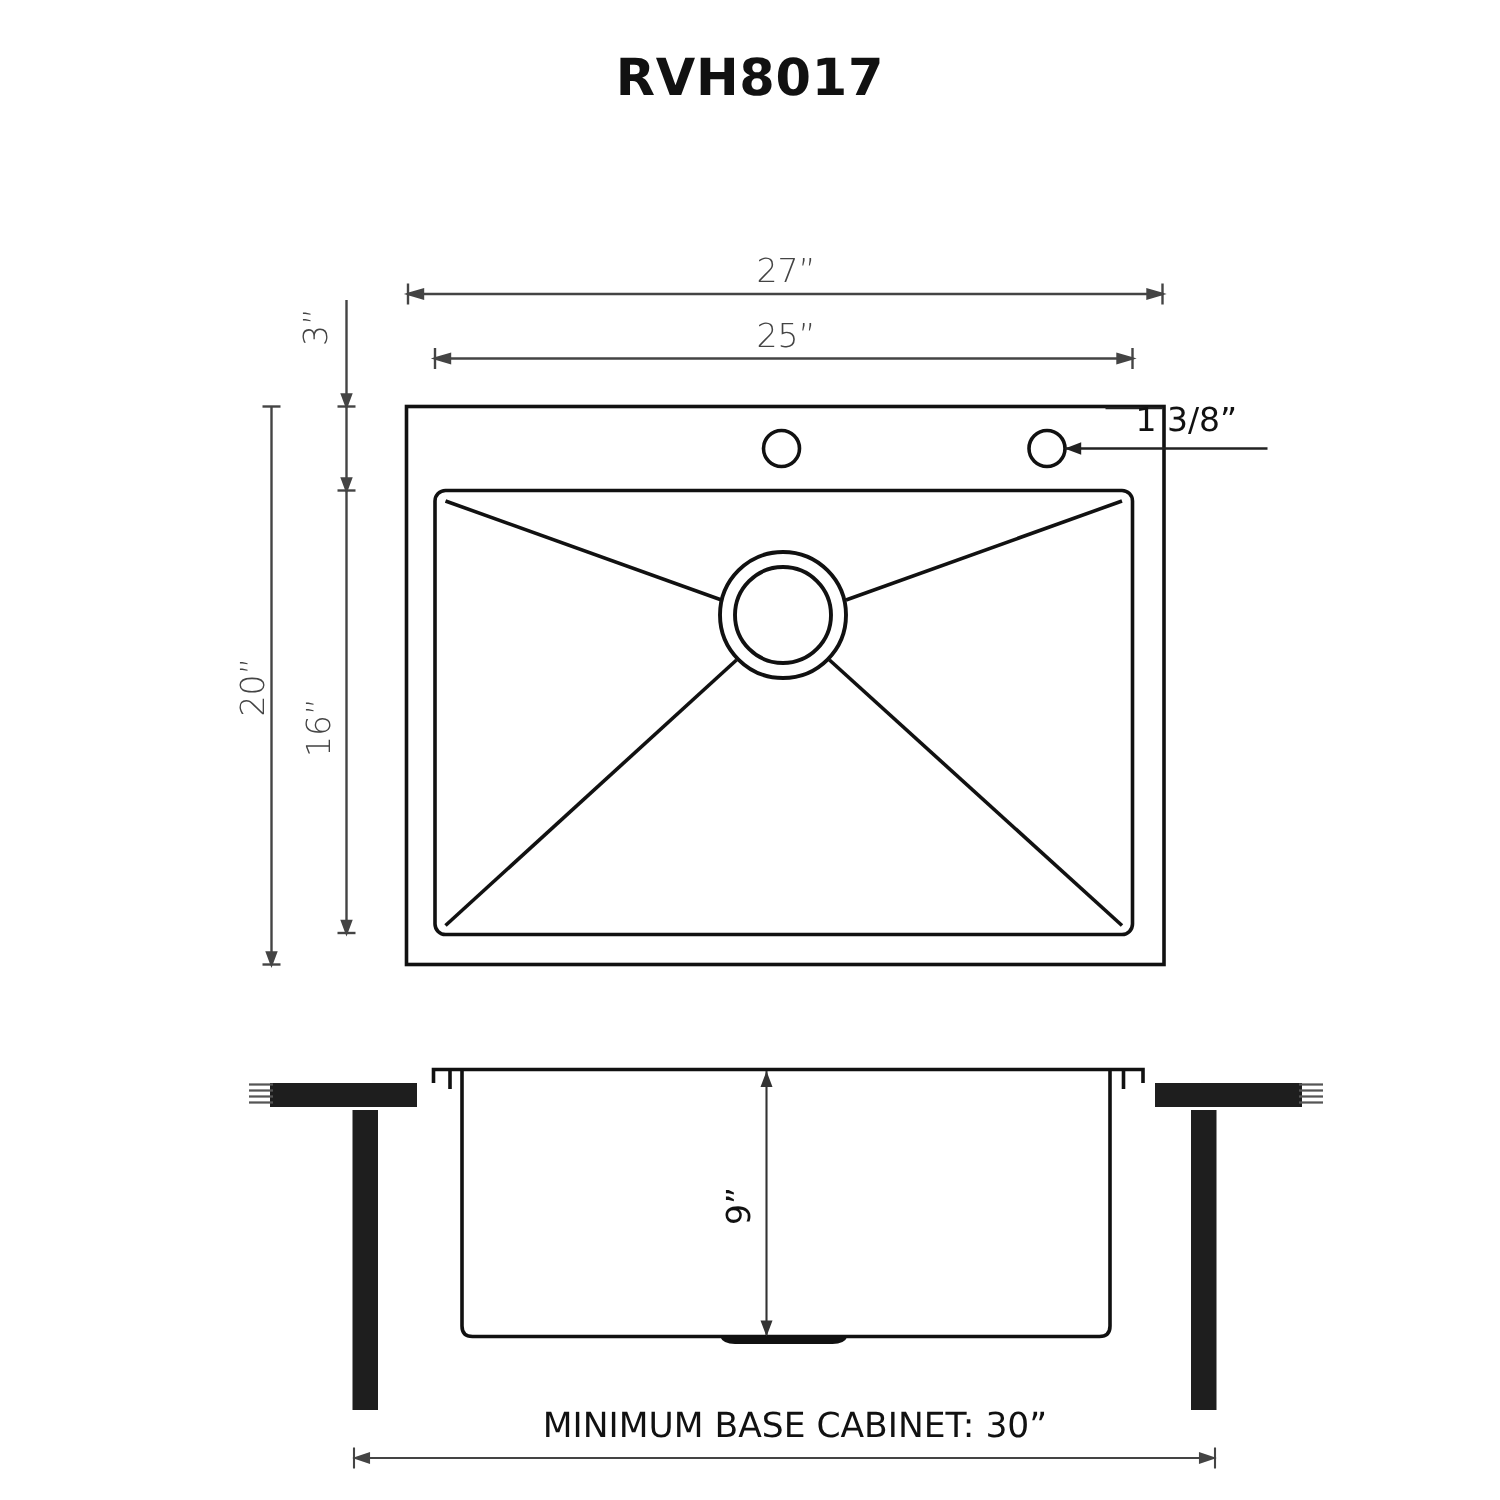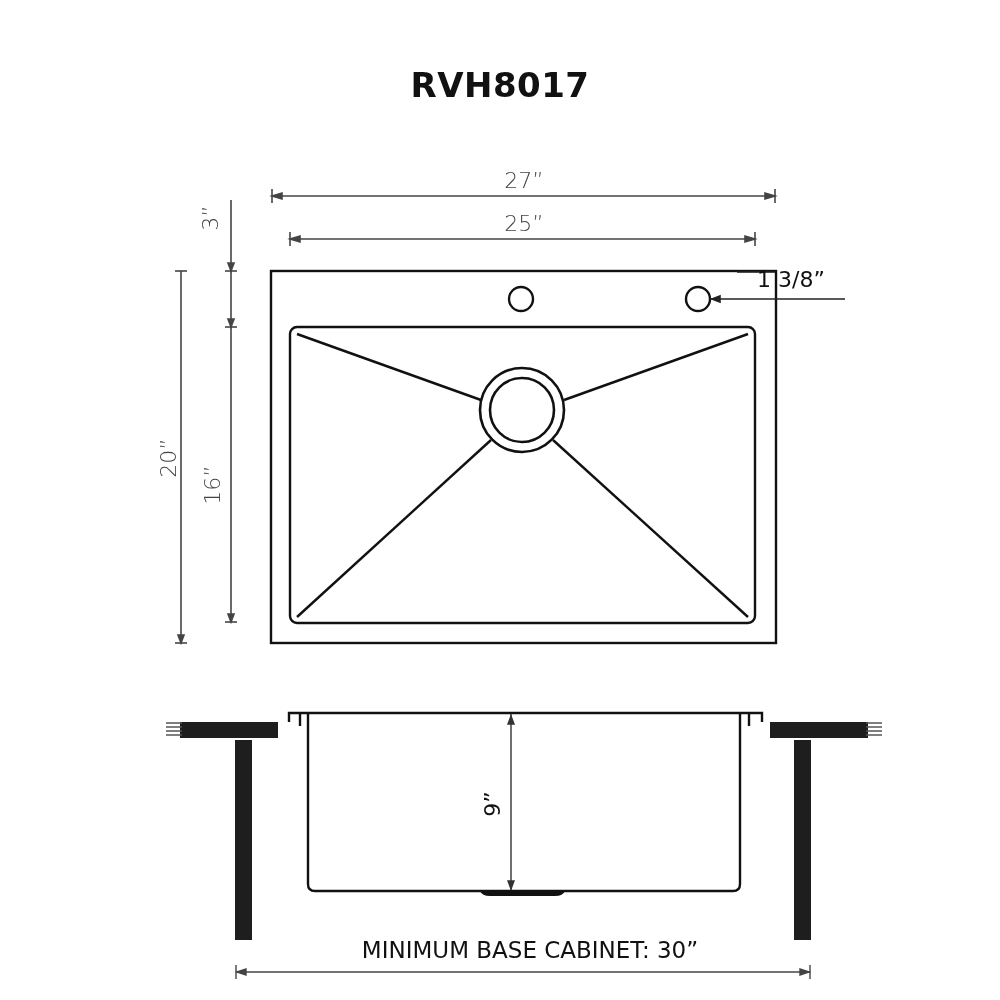--- a/index.html
+++ b/index.html
@@ -1,19 +1,19 @@
 <!DOCTYPE html>
 <html><head>
   <meta charset="utf-8">
   <style>
     html, body { margin: 0; padding: 0; background: #ffffff; }
     body { width: 1000px; height: 1000px; position: relative; overflow: hidden; font-family: "DejaVu Sans", "Liberation Sans", sans-serif; }
     .title {
       position: absolute; left: 0; top: 32px; width: 1000px; text-align: center;
-      font-family: "DejaVu Sans", sans-serif; font-weight: bold; font-size: 34px; color: #111111; letter-spacing: 0.5px; margin-top: 33px;
+      font-family: "DejaVu Sans", sans-serif; font-weight: bold; font-size: 34px; color: #111111; letter-spacing: 0.5px;
     }
     svg.drawing { position: absolute; left: 0; top: 0; }
     .dim-text { font-family: "DejaVu Sans", sans-serif; font-size: 22px; fill: #444444; font-weight: 300; }
     .dim-text-dark { font-family: "DejaVu Sans", sans-serif; font-size: 22px; fill: #111111; }
     .cab-text { font-family: "DejaVu Sans", sans-serif; font-size: 23px; fill: #111111; }
   </style>
 </head>
 <body>
 
 <div class="title">RVH8017</div>

